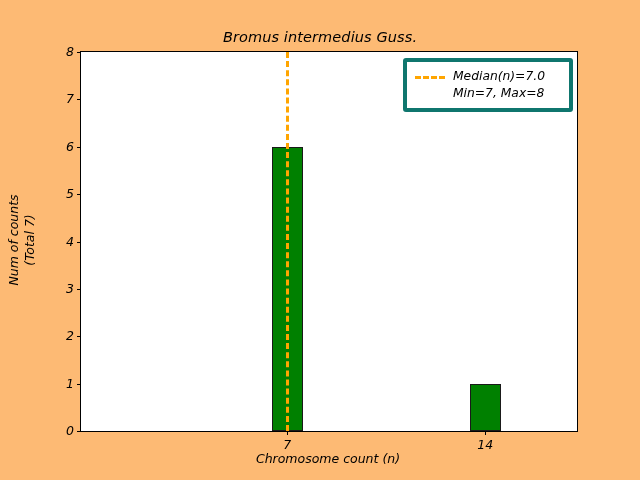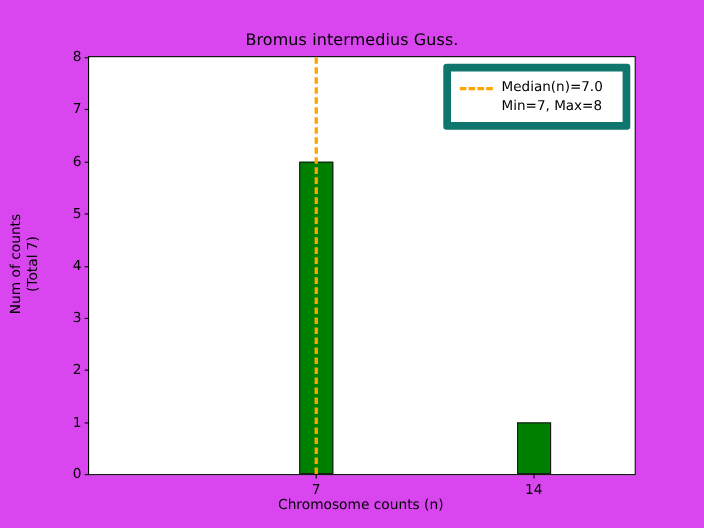--- a/index.html
+++ b/index.html
@@ -11,21 +11,22 @@
     width: 640px;
     height: 480px;
     font-family: "DejaVu Sans", sans-serif;
     color: #000000;
     overflow: hidden;
   }
   #figure {
     position: relative;
     width: 640px;
     height: 480px;
-    background: #d946ef;
+    background: #fdba74;
+    font-style: italic;
   }
   
   #chart-title {
     position: absolute;
     left: 0;
     top: 28px;
     width: 640px;
     text-align: center;
     font-size: 14.5px;
     line-height: 18px;
@@ -134,21 +135,21 @@
   #ylabel .l1 { display: block; }
   #ylabel .l2 { display: block; }
   
   #legend {
     position: absolute;
     left: 403px;
     top: 58px;
     width: 170px;
     box-sizing: border-box;
     background: rgba(255,255,255,0.9);
-    border: 7px solid #0f766e;
+    border: 4px solid #0f766e;
     border-radius: 3px;
     padding: 6px 8px 6px 8px;
     display: flex;
     align-items: flex-start;
     gap: 8px;
   }
   #legend-swatch {
     position: relative;
     width: 30px;
     height: 16px;
@@ -211,21 +212,21 @@
       <div class="ytick-mark" style="top: 47.375px;"></div>
       <div class="ytick-label" style="top: 47.375px;">7</div>
       <div class="ytick-mark" style="top: 0px;"></div>
       <div class="ytick-label" style="top: 0px;">8</div>
       <div class="xtick-mark" style="left: 206.313px;"></div>
       <div class="xtick-label" style="left: 206.313px;">7</div>
       <div class="xtick-mark" style="left: 404.148px;"></div>
       <div class="xtick-label" style="left: 404.148px;">14</div>
     </div>
 
-  <div id="xlabel">Chromosome counts (n)</div>
+  <div id="xlabel">Chromosome count (n)</div>
 
   <div id="legend">
     <div id="legend-swatch"></div>
     <div id="legend-text">
       <span>Median(n)=7.0</span>
       <span>Min=7, Max=8</span>
     </div>
   </div>
 
 </div>

